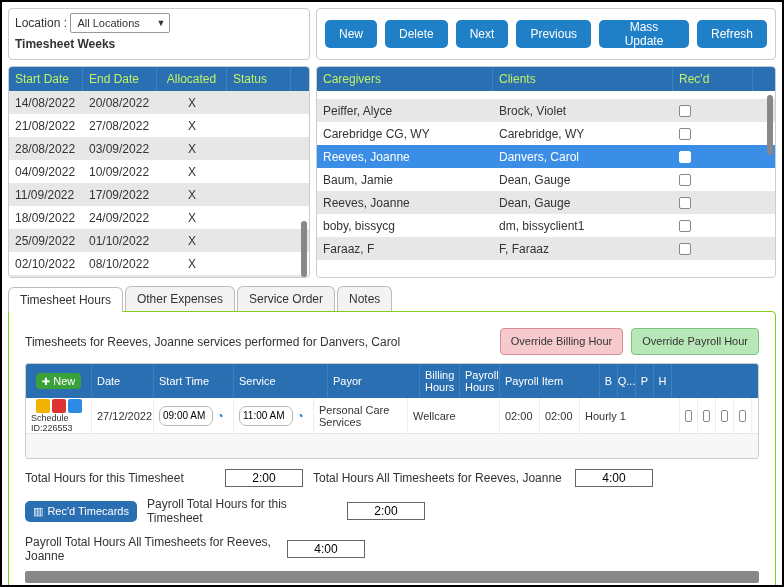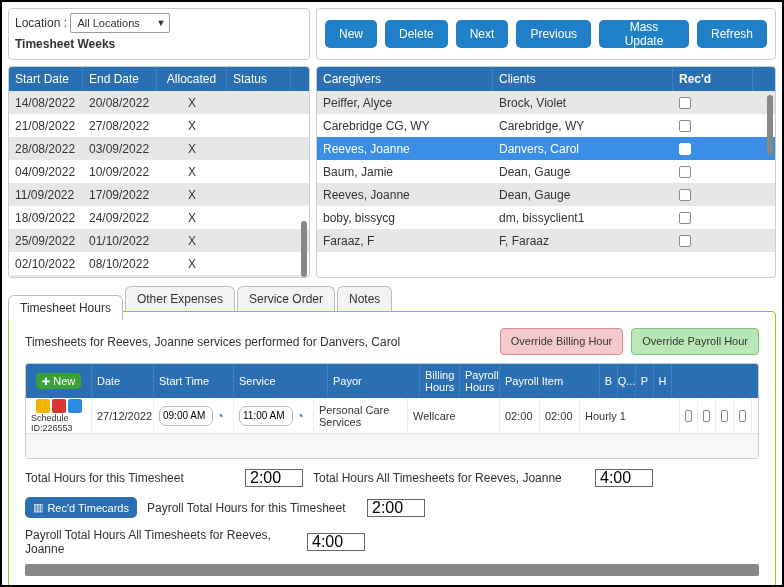--- a/index.html
+++ b/index.html
@@ -29,49 +29,49 @@
   .tw-label { font-size:12px; font-weight:bold; }
   .btn {
     background:#1f7fc7; color:#fff; border:none; border-radius:5px;
     height:28px; padding:0 14px; font-size:12px; cursor:pointer;
   }
 
   .mid-row { display:flex; gap:6px; height:212px; }
   .tw-grid { flex:0 0 302px; display:flex; flex-direction:column; overflow:hidden; }
   .clients-grid { flex:1; display:flex; flex-direction:column; overflow:hidden; }
 
-  .grid-head { display:flex; background:#2b6fb3; color:#ffffff; font-size:12px; height:24px; align-items:center; }
+  .grid-head { display:flex; background:#2b6fb3; color:#bef264; font-size:12px; height:24px; align-items:center; }
   .grid-head > div { padding:0 6px; border-right:1px solid #3a82c8; height:100%; display:flex; align-items:center; }
   .grid-body { position:relative; flex:1; overflow:hidden; }
   .grid-row { display:flex; height:23px; align-items:center; font-size:12px; }
   .grid-row > div { padding:0 6px; overflow:hidden; white-space:nowrap; }
   .grid-row:nth-child(odd) { background:#e7e7e7; }
   .grid-row:nth-child(even) { background:#fff; }
   .grid-row.selected { background:#3b8ee6 !important; color:#fff; }
   .scrollthumb { position:absolute; right:2px; width:6px; background:#888; border-radius:3px; }
 
   .tw-c1 { width:74px; }
   .tw-c2 { width:74px; }
   .tw-c3 { width:70px; text-align:center; justify-content:center; }
   .tw-c4 { width:64px; }
 
   .cl-c1 { width:176px; }
   .cl-c2 { width:180px; }
-  .cl-c3 { width:80px;font-weight:bold; }
+  .cl-c3 { width:80px; }
 
   .chk { display:inline-block; width:12px; height:12px; border:1px solid #888; border-radius:2px; background:#fff; vertical-align:middle; }
   .chk.sel { background:#fff; border-color:#fff; }
 
   .tabs { margin-top:8px; display:flex; gap:0; }
   .tab {
     border:1px solid #bbb; border-bottom:none;
     border-radius:6px 6px 0 0; padding:5px 11px; font-size:12px;
     background:#f3f3f3; cursor:pointer; margin-right:2px;
   }
-  .tab.active { background:#fff; position:relative; top:9px; }
+  .tab.active { background:#fff; position:relative; top:1px; }
   .tab-content { border:1px solid #84cc16; border-radius:0 4px 4px 4px; padding:16px; }
 
   .ts-head { display:flex; align-items:center; margin-bottom:8px; gap:8px; }
   .ts-head-label { flex:1; font-size:12px; }
   .pill {
     border-radius:4px; padding:6px 10px; font-size:11px; text-align:center;
     cursor:pointer; line-height:1.2; min-width:88px;
   }
   .pill.pink { background:#f6c9cc; border:1px solid #d78f94; }
   .pill.green { background:#b9e8b8; border:1px solid #7fc37e; }
@@ -108,21 +108,21 @@
   }
   .clk { display:inline-block; width:14px; text-align:center; color:#1f7fc7; font-size:12px; }
 
   .ico { display:inline-block; width:14px; height:14px; border-radius:2px; margin:1px; vertical-align:middle; }
   .ico.edit { background:#f2b200; }
   .ico.del { background:#d33; }
   .ico.view { background:#2b8be4; }
 
   .totals { display:flex; gap:10px; margin-top:10px; align-items:center; flex-wrap:wrap; }
   .tot-group { display:flex; align-items:center; gap:6px; }
-  .tot-inp { border:1px solid #666; height:18px; width:58px; text-align:left; padding:0 4px; font-size:16px; background:#fff; }
+  .tot-inp { border:1px solid #666; height:18px; width:78px; text-align:center; padding:0 4px; font-size:12px; background:#fff; }
   .recd-btn {
     background:#2b6fb3; color:#fff; border-radius:5px; padding:4px 8px;
     font-size:11px; display:inline-flex; align-items:center; gap:4px; cursor:pointer;
   }
   .bar { margin-top:8px; height:12px; background:#888; border-radius:2px; }
   .tot-label { font-size:12px; }
 </style>
 </head>
 <body>
 
@@ -210,21 +210,21 @@
         <div class="scrollthumb" style="top:130px;height:56px;"></div>
     </div>
   </div>
 
   <div class="panel clients-grid">
     <div class="grid-head">
       <div class="cl-c1">Caregivers</div>
       <div class="cl-c2">Clients</div>
       <div class="cl-c3">Rec'd</div>
     </div>
-    <div class="grid-body" id="cl-body" style="padding-top:0;">
+    <div class="grid-body" id="cl-body" style="padding-top:8px;">
       <div class="grid-row">
           <div class="cl-c1">Peiffer, Alyce</div>
           <div class="cl-c2">Brock, Violet</div>
           <div class="cl-c3"><span class="chk"></span></div>
         </div>
         <div class="grid-row">
           <div class="cl-c1">Carebridge CG, WY</div>
           <div class="cl-c2">Carebridge, WY</div>
           <div class="cl-c3"><span class="chk"></span></div>
         </div>

